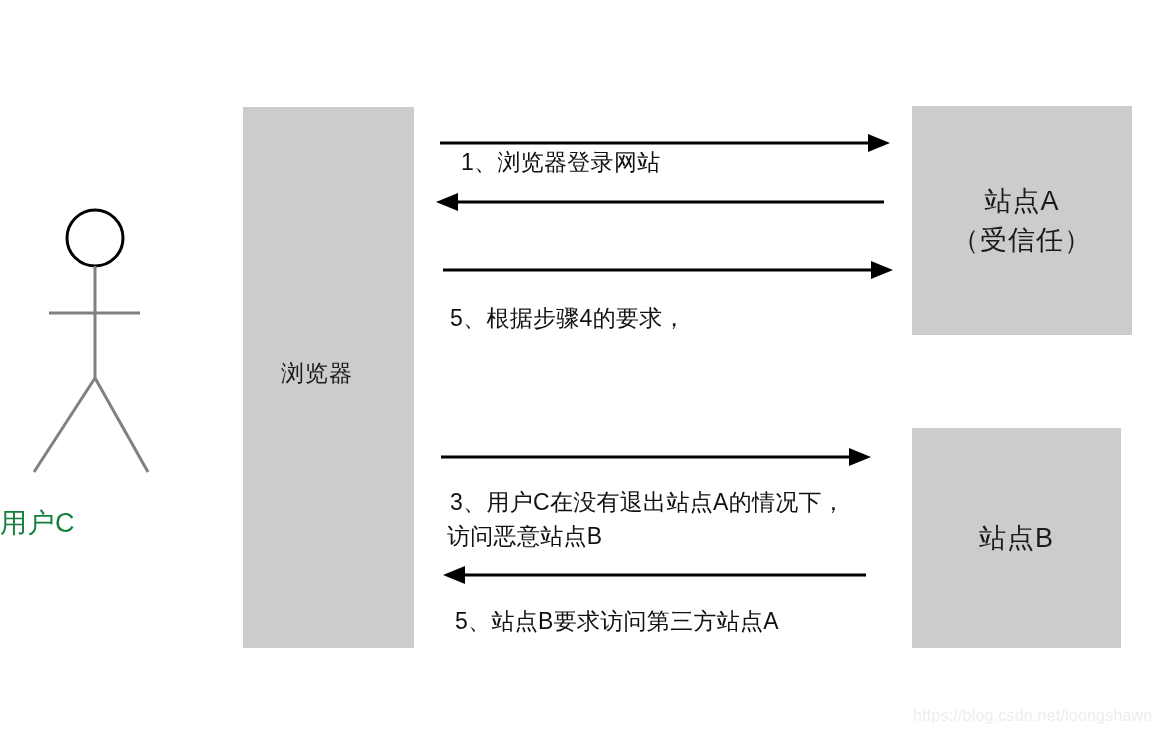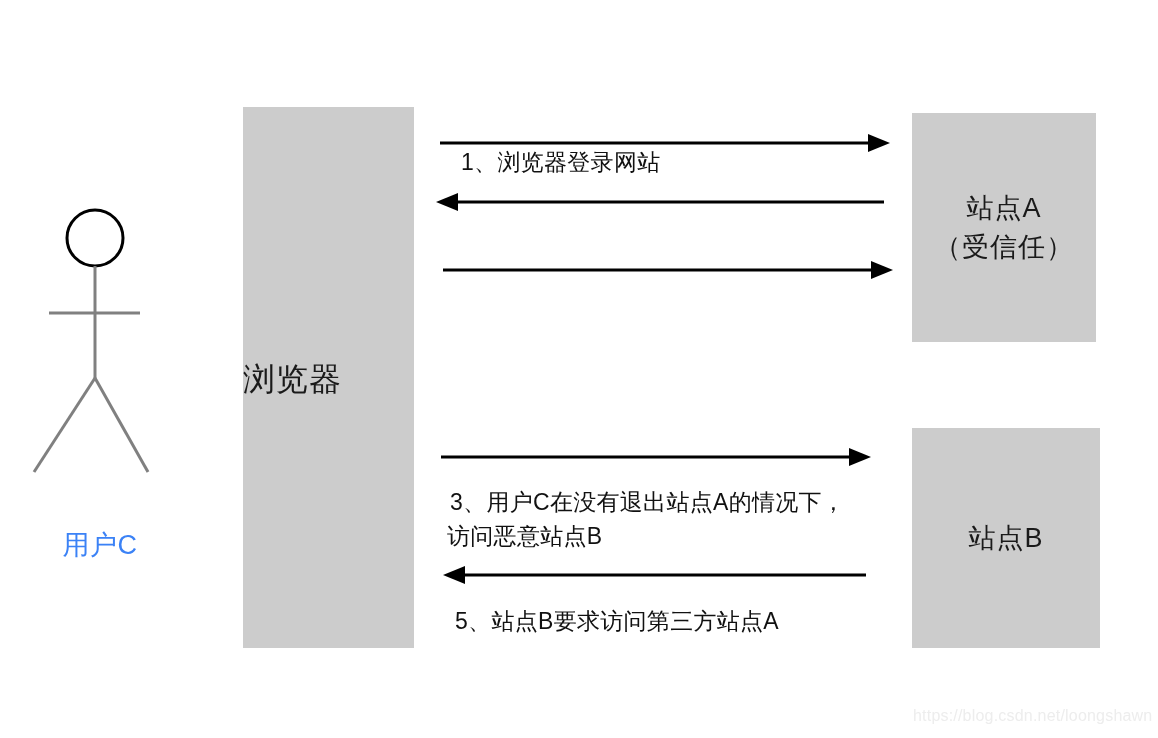--- a/index.html
+++ b/index.html
@@ -24,61 +24,60 @@
   #actor-figure {
     left: 20px;
     top: 200px;
     width: 200px;
     height: 290px;
   }
   #actor-label {
     left: 0px;
     top: 505px;
     width: 200px;
-    text-align: center;
     font-size: 27px;
-    color: #3b82f6;
+    color: #15803d;
     letter-spacing: 0.5px;
-    margin-top: 22px;
   }
 
   
   #browser-lifeline {
     left: 243px;
     top: 107px;
     width: 171px;
     height: 541px;
     background: #cccccc;
   }
   #browser-label {
     left: 243px;
     top: 358px;
     width: 148px;
-    font-size: 32px;
+    text-align: center;
+    font-size: 23px;
     color: #1a1a1a;
     letter-spacing: 1px;
   }
 
   
   .site-box {
     background: #cccccc;
     display: flex;
     flex-direction: column;
     align-items: center;
     justify-content: center;
   }
   .site-box .line {
     font-size: 27px;
     line-height: 39px;
     color: #1a1a1a;
     letter-spacing: 1px;
     white-space: nowrap;
   }
-  #site-a-box { left: 912px; top: 113px; width: 184px; height: 229px; }
-  #site-b-box { left: 912px; top: 428px; width: 188px; height: 220px; }
+  #site-a-box { left: 912px; top: 106px; width: 220px; height: 229px; }
+  #site-b-box { left: 912px; top: 428px; width: 209px; height: 220px; }
 
   
   .arrow-svg { display: block; }
 
   
   .msg-label {
     font-size: 23px;
     line-height: 31px;
     color: #111111;
     white-space: nowrap;
@@ -137,20 +136,21 @@
       <polygon points="22,3 0,12 22,21" fill="#000000"></polygon>
     </svg>
   </div>
 
   <div class="abs" style="left:441px; top:258px;">
     <svg class="arrow-svg" width="455" height="24" viewBox="0 0 455 24" xmlns="http://www.w3.org/2000/svg">
       <line x1="2" y1="12" x2="430" y2="12" stroke="#000000" stroke-width="3"></line>
       <polygon points="430,3 452,12 430,21" fill="#000000"></polygon>
     </svg>
   </div>
+  <div class="abs msg-label" style="left:450px; top:303px;">5、根据步骤4的要求，</div>
 
   <div class="abs" style="left:439px; top:445px;">
     <svg class="arrow-svg" width="435" height="24" viewBox="0 0 435 24" xmlns="http://www.w3.org/2000/svg">
       <line x1="2" y1="12" x2="410" y2="12" stroke="#000000" stroke-width="3"></line>
       <polygon points="410,3 432,12 410,21" fill="#000000"></polygon>
     </svg>
   </div>
   <div class="abs msg-label" style="left:450px; top:487px;">3、用户C在没有退出站点A的情况下，</div>
   <div class="abs msg-label" style="left:447px; top:521px;">访问恶意站点B</div>
 

